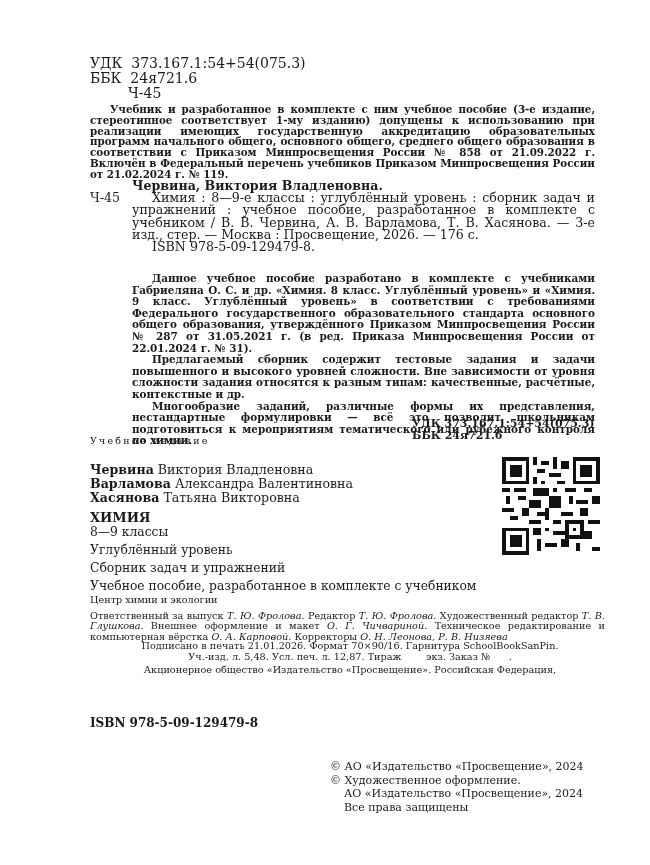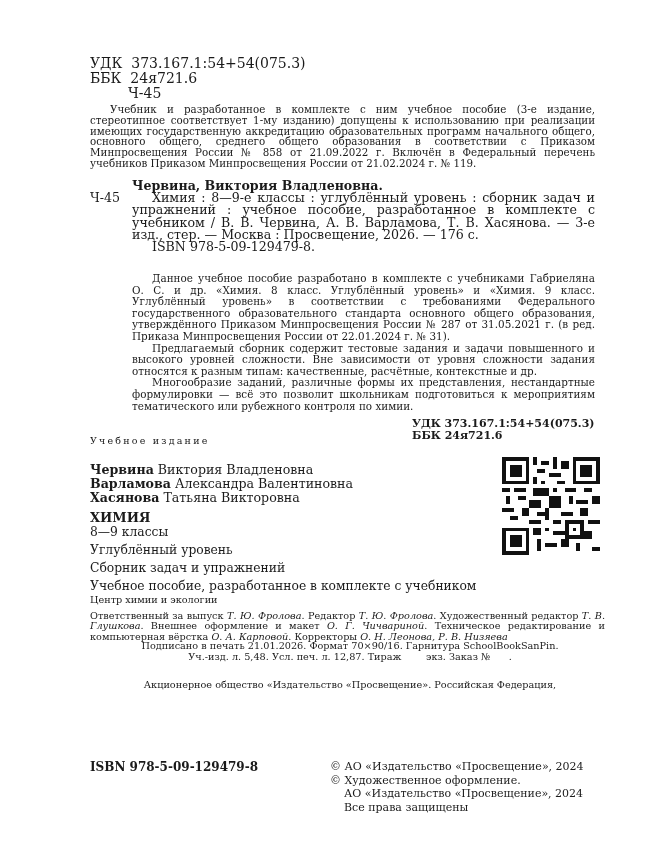--- a/index.html
+++ b/index.html
@@ -5,21 +5,21 @@
   html, body { margin: 0; padding: 0; background: #ffffff; }
   body {
     width: 650px; height: 865px; position: relative; overflow: hidden;
     font-family: "DejaVu Serif", "Liberation Serif", serif;
     color: #1a1a1a;
   }
   .abs { position: absolute; }
   .code-block { left: 90px; top: 56px; font-size: 14px; line-height: 15px; }
   .code-block .row { white-space: nowrap; }
   .code-block .ch { padding-left: 38px; }
-  .para { font-size: 10.3px; line-height: 10.8px; text-align: justify; text-indent: 20px; margin: 0; }
+  .para { font-size: 10.3px; line-height: 10.8px; text-align: justify; text-indent: 20px; margin: 0; font-weight: bold; }
   .p1 { left: 90px; top: 104px; width: 505px; }
   .biblio { left: 90px; top: 180px; width: 505px; font-size: 12.6px; line-height: 12.2px; }
   .biblio .author { font-weight: bold; padding-left: 42px; }
   .biblio .main { position: relative; padding-left: 42px; text-align: justify; }
   .biblio .main .cut { position: absolute; left: 0; top: 0; }
   .biblio .isbn { padding-left: 62px; }
   .anno { left: 132px; top: 273px; width: 463px; }
   .anno .para { font-size: 10.4px; line-height: 11.6px; }
   .codes-right { left: 412px; top: 418px; font-size: 11px; line-height: 12px; font-weight: bold; }
   .edition { left: 90px; top: 435px; font-size: 9.5px; letter-spacing: 2.2px; }
@@ -27,23 +27,23 @@
   .names b { font-weight: bold; }
   .title-block { left: 90px; top: 511px; font-size: 12.3px; }
   .title-block .t { font-weight: bold; font-size: 13px; line-height: 14px; }
   .title-block .l { line-height: 14px; }
   .title-block .gap { margin-top: 4px; }
   .qr { left: 502px; top: 457px; width: 98px; height: 98px; }
   .staff { left: 90px; top: 595px; width: 515px; font-size: 9.7px; line-height: 10.6px; text-align: justify; }
   .staff i { font-style: italic; margin-top: 32px; }
   .staff .dept { margin-bottom: 5px; }
   .print { left: 70px; top: 641px; width: 560px; font-size: 9.7px; line-height: 10.6px; text-align: center; }
-  .print .blk { margin-top: 18px; }
+  .print .blk { margin-top: 3px; }
   .print b { font-weight: bold; }
-  .isbn-bottom { left: 90px; top: 760px; font-size: 12px; font-weight: bold; }
+  .isbn-bottom { left: 90px; top: 716px; font-size: 12px; font-weight: bold; }
   .copyright { left: 330px; top: 760px; font-size: 11px; line-height: 13.6px; }
   .copyright .indent { padding-left: 14px; }
 </style>
 </head>
 <body>
 
 <div class="abs code-block">
   <div class="row">
     <span>УДК</span>&nbsp;
     <span>373.167.1:54+54(075.3)</span>

